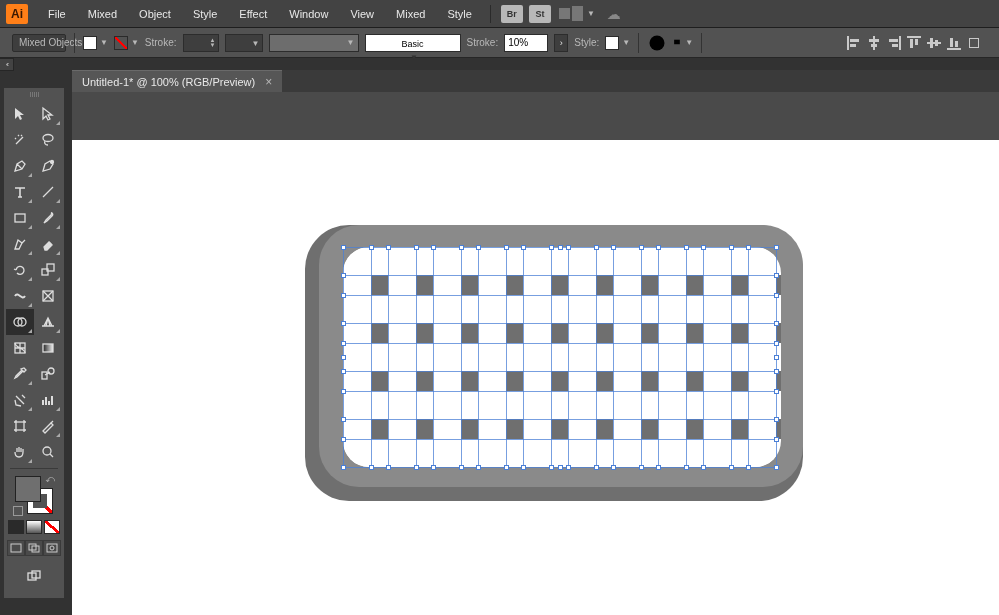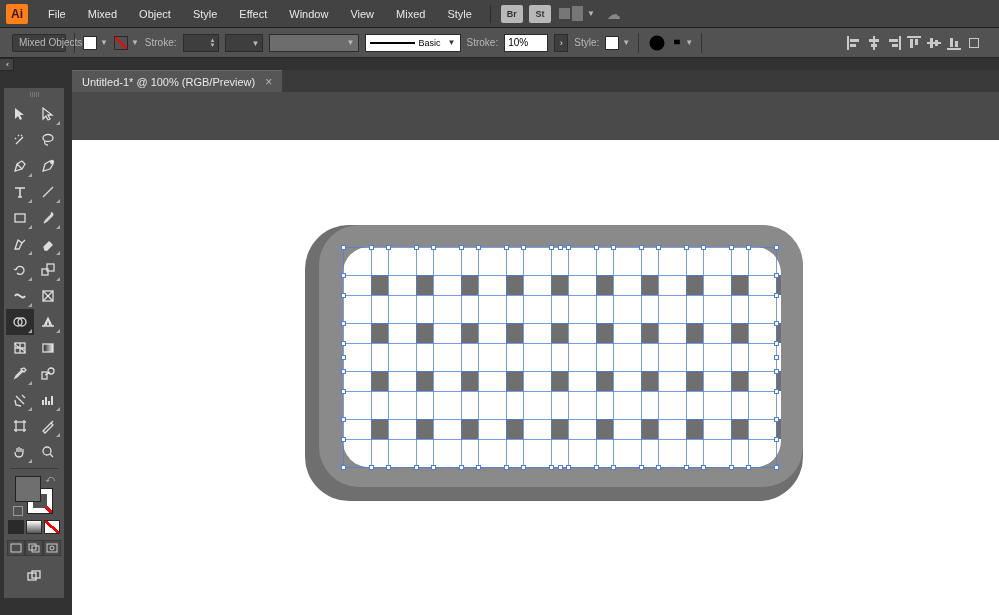--- a/index.html
+++ b/index.html
@@ -36,21 +36,21 @@
 .opt-label{color:var(--text-dim);font-size:10px;white-space:nowrap;}
 .opt-led{background:#3e3e3e;border:1px solid #2c2c2c;border-radius:2px;padding:2px 6px;height:18px;display:flex;align-items:center;}
 .opt-led.narrow{width:54px;justify-content:space-between;}
 .sw-fill{width:14px;height:14px;background:#fff;border:1px solid #2a2a2a;}
 .sw-stroke{width:14px;height:14px;background:linear-gradient(to top right,transparent 43%,red 43%,red 57%,transparent 57%);border:1px solid #2a2a2a;}
 .dd-caret{font-size:8px;color:var(--text-dim);margin-left:3px;}
 .stroke-spin{width:36px;height:18px;background:#3e3e3e;border:1px solid #2c2c2c;display:flex;align-items:center;justify-content:flex-end;padding-right:2px;}
 .spin-arrows{display:flex;flex-direction:column;font-size:6px;line-height:5px;color:var(--text-dim);}
 .profile-combo{width:38px;height:18px;background:#3e3e3e;border:1px solid #2c2c2c;}
 .brush-combo{width:90px;height:18px;background:#6d6d6d;border:1px solid #2c2c2c;display:flex;align-items:center;justify-content:flex-end;padding-right:3px;}
-.style-combo{width:96px;height:18px;background:#fff;border:1px solid #2c2c2c;display:flex;align-items:center;padding:0 4px;gap:4px;}
+.style-combo{width:96px;height:18px;background:#fff;border:1px solid #2c2c2c;display:flex;align-items:center;padding:0 4px;gap:4px;flex-direction:column;}
 .style-line{flex:1;height:2px;background:#000;}
 .style-txt{font-size:9px;color:#000;}
 .opac-field{width:44px;height:18px;background:#fff;border:1px solid #2c2c2c;color:#000;font-size:10px;display:flex;align-items:center;padding:0 3px;}
 .opac-arrow{width:14px;height:18px;background:#3e3e3e;border:1px solid #2c2c2c;display:flex;align-items:center;justify-content:center;font-size:9px;}
 .gs-swatch{width:14px;height:14px;background:#fff;border:1px solid #2a2a2a;}
 .opt-icon{width:20px;height:18px;display:flex;align-items:center;justify-content:center;color:var(--text-dim);}
 .opt-sep{width:1px;height:20px;background:#333;margin:0 2px;}
 .align-cluster{display:flex;gap:2px;margin-left:auto;padding-right:4px;}
 .align-btn{width:18px;height:18px;display:flex;align-items:center;justify-content:center;}
 .al-ico{position:relative;width:14px;height:14px;}

